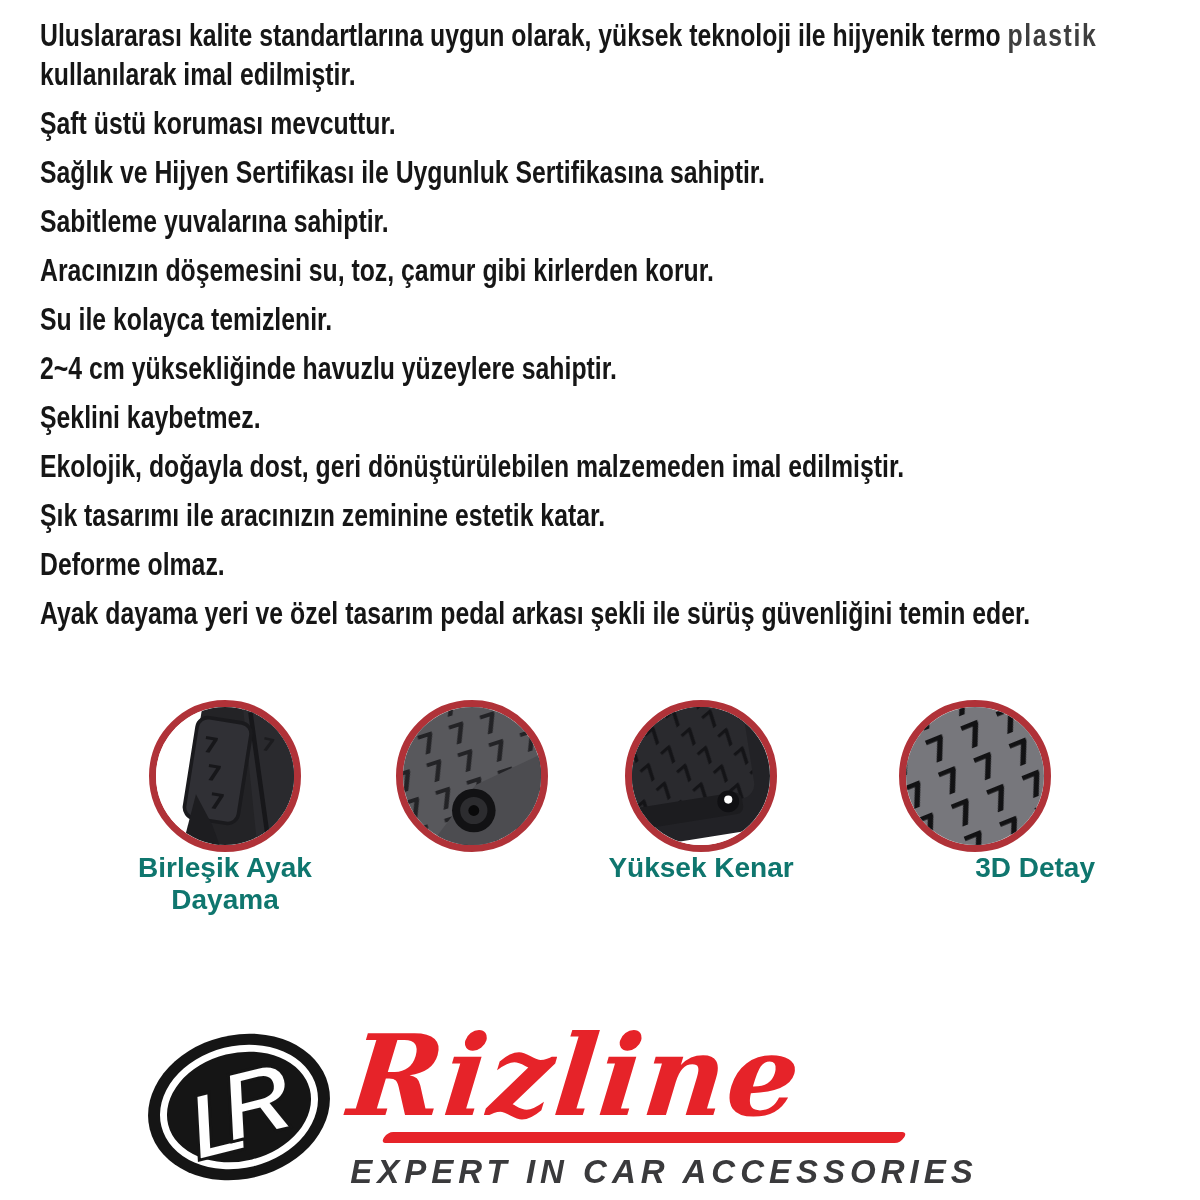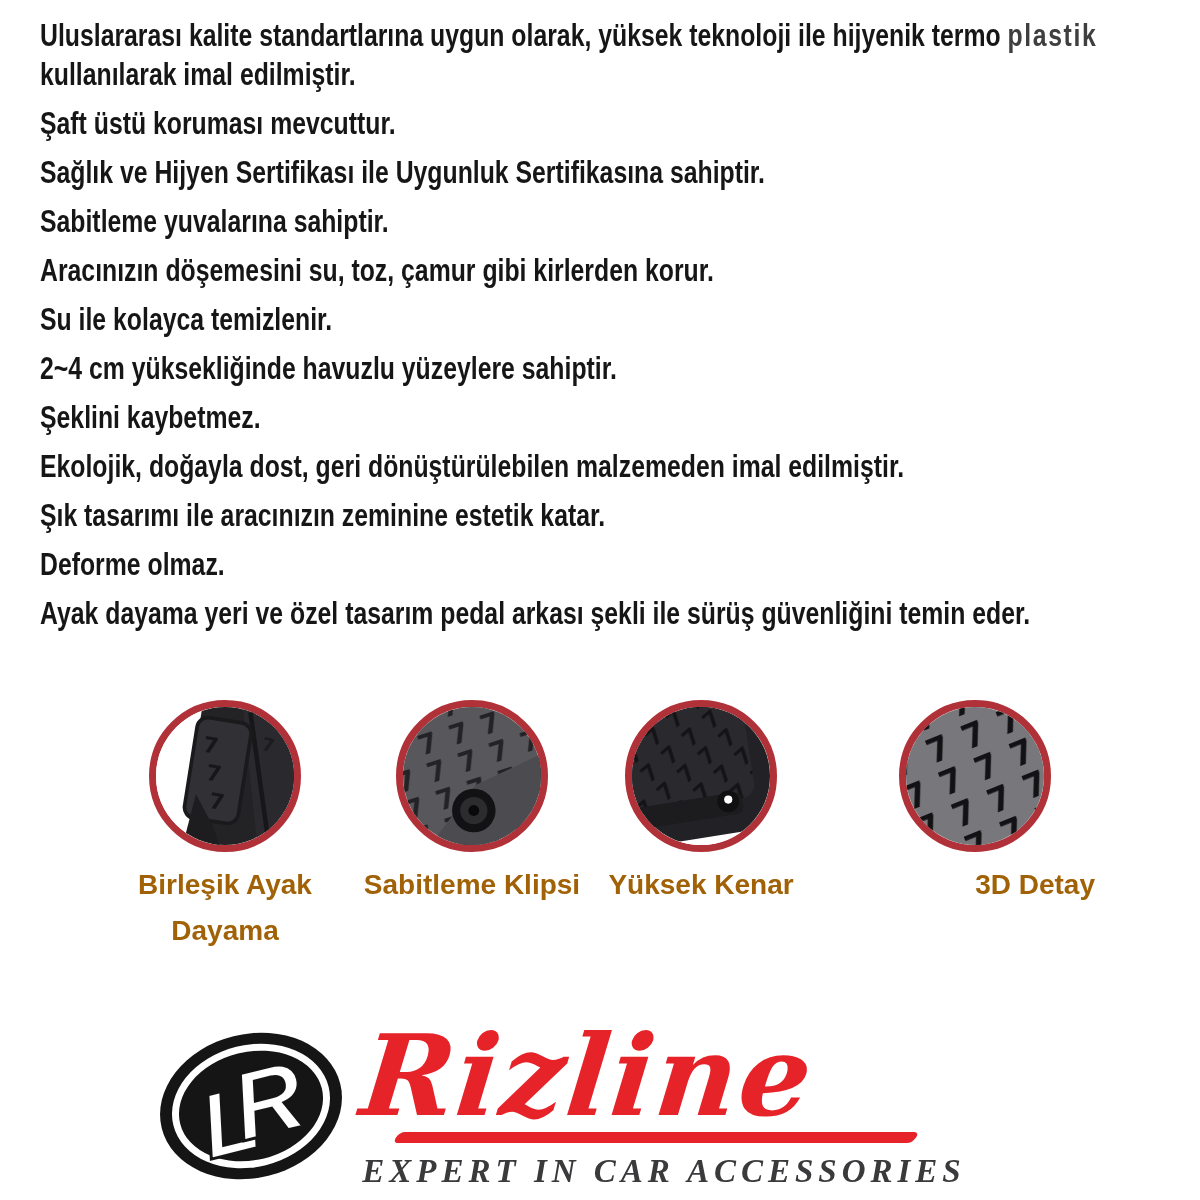--- a/index.html
+++ b/index.html
@@ -17,41 +17,41 @@
   .copy .hl{color:#3f3f3f;letter-spacing:2px;}
   
   .feature{position:absolute;top:700px;width:240px;text-align:center;}
   .f1{left:105px;} .f2{left:352px;} .f3{left:581px;} .f4{left:855px;text-align:right;}
   .photo{
     width:152px;height:152px;border-radius:50%;margin:0 auto;
     border:7px solid #b03238;overflow:hidden;background:#fff;box-sizing:border-box;
   }
   .photo svg{display:block;width:138px;height:138px;}
   .caption{
-    margin-top:10px;color:#a16207;font-weight:700;font-size:28px;line-height:46px;
+    color:#0f766e;font-weight:700;font-size:28px;line-height:32px;
   }
   
   .logo{
     position:absolute;top:1022px;left:0;right:0;
     display:flex;justify-content:center;align-items:center;gap:6px;
   }
   .brand-col{display:flex;flex-direction:column;align-items:flex-start;}
   .brand{
     font-family:"DejaVu Serif","Liberation Serif",serif;
     font-style:italic;font-weight:700;font-size:112px;line-height:108px;
     color:#e62329;letter-spacing:2px;transform:skewX(-6deg);
     white-space:nowrap;
   }
   .brand-underline{
     width:520px;height:11px;background:#e62329;border-radius:6px;
     transform:skewX(-35deg);margin:2px 0 10px 34px;
   }
   .tagline{
     font-weight:700;font-style:italic;font-size:33px;letter-spacing:5px;
-    color:#3a3a3c;white-space:nowrap;font-family:Liberation Serif, serif;
+    color:#3a3a3c;white-space:nowrap;
   }
 </style>
 </head>
 <body>
 
 <div class="canvas">
 
   <div class="copy">
     <p><span>Uluslararası kalite standartlarına uygun olarak, yüksek teknoloji ile hijyenik termo </span><span class="hl">plastik</span><br>
       <span>kullanılarak imal edilmiştir.</span></p>
@@ -95,21 +95,20 @@
           </pattern>
         </defs>
         <rect width="152" height="152" fill="#58585c"></rect>
         <rect width="152" height="152" fill="url(#p2)"></rect>
         <path d="M80,86 L152,52 L152,152 L30,152 Z" fill="#4c4c50"></path>
         <circle cx="78" cy="114" r="24" fill="#121214"></circle>
         <circle cx="78" cy="114" r="15" fill="#2c2c2f"></circle>
         <circle cx="78" cy="114" r="6" fill="#09090a"></circle>
       </svg>
     </div>
-    <div class="caption">Sabitleme Klipsi</div>
   </div>
 
   <div class="feature f3">
     <div class="photo">
       <svg viewBox="0 0 152 152" xmlns="http://www.w3.org/2000/svg">
         <defs>
           <pattern id="p3" width="30" height="27" patternUnits="userSpaceOnUse" patternTransform="rotate(-32)">
             <text x="2" y="21" font-size="24" font-weight="bold" fill="#141417" font-family="DejaVu Sans, sans-serif">7</text>
           </pattern>
         </defs>

